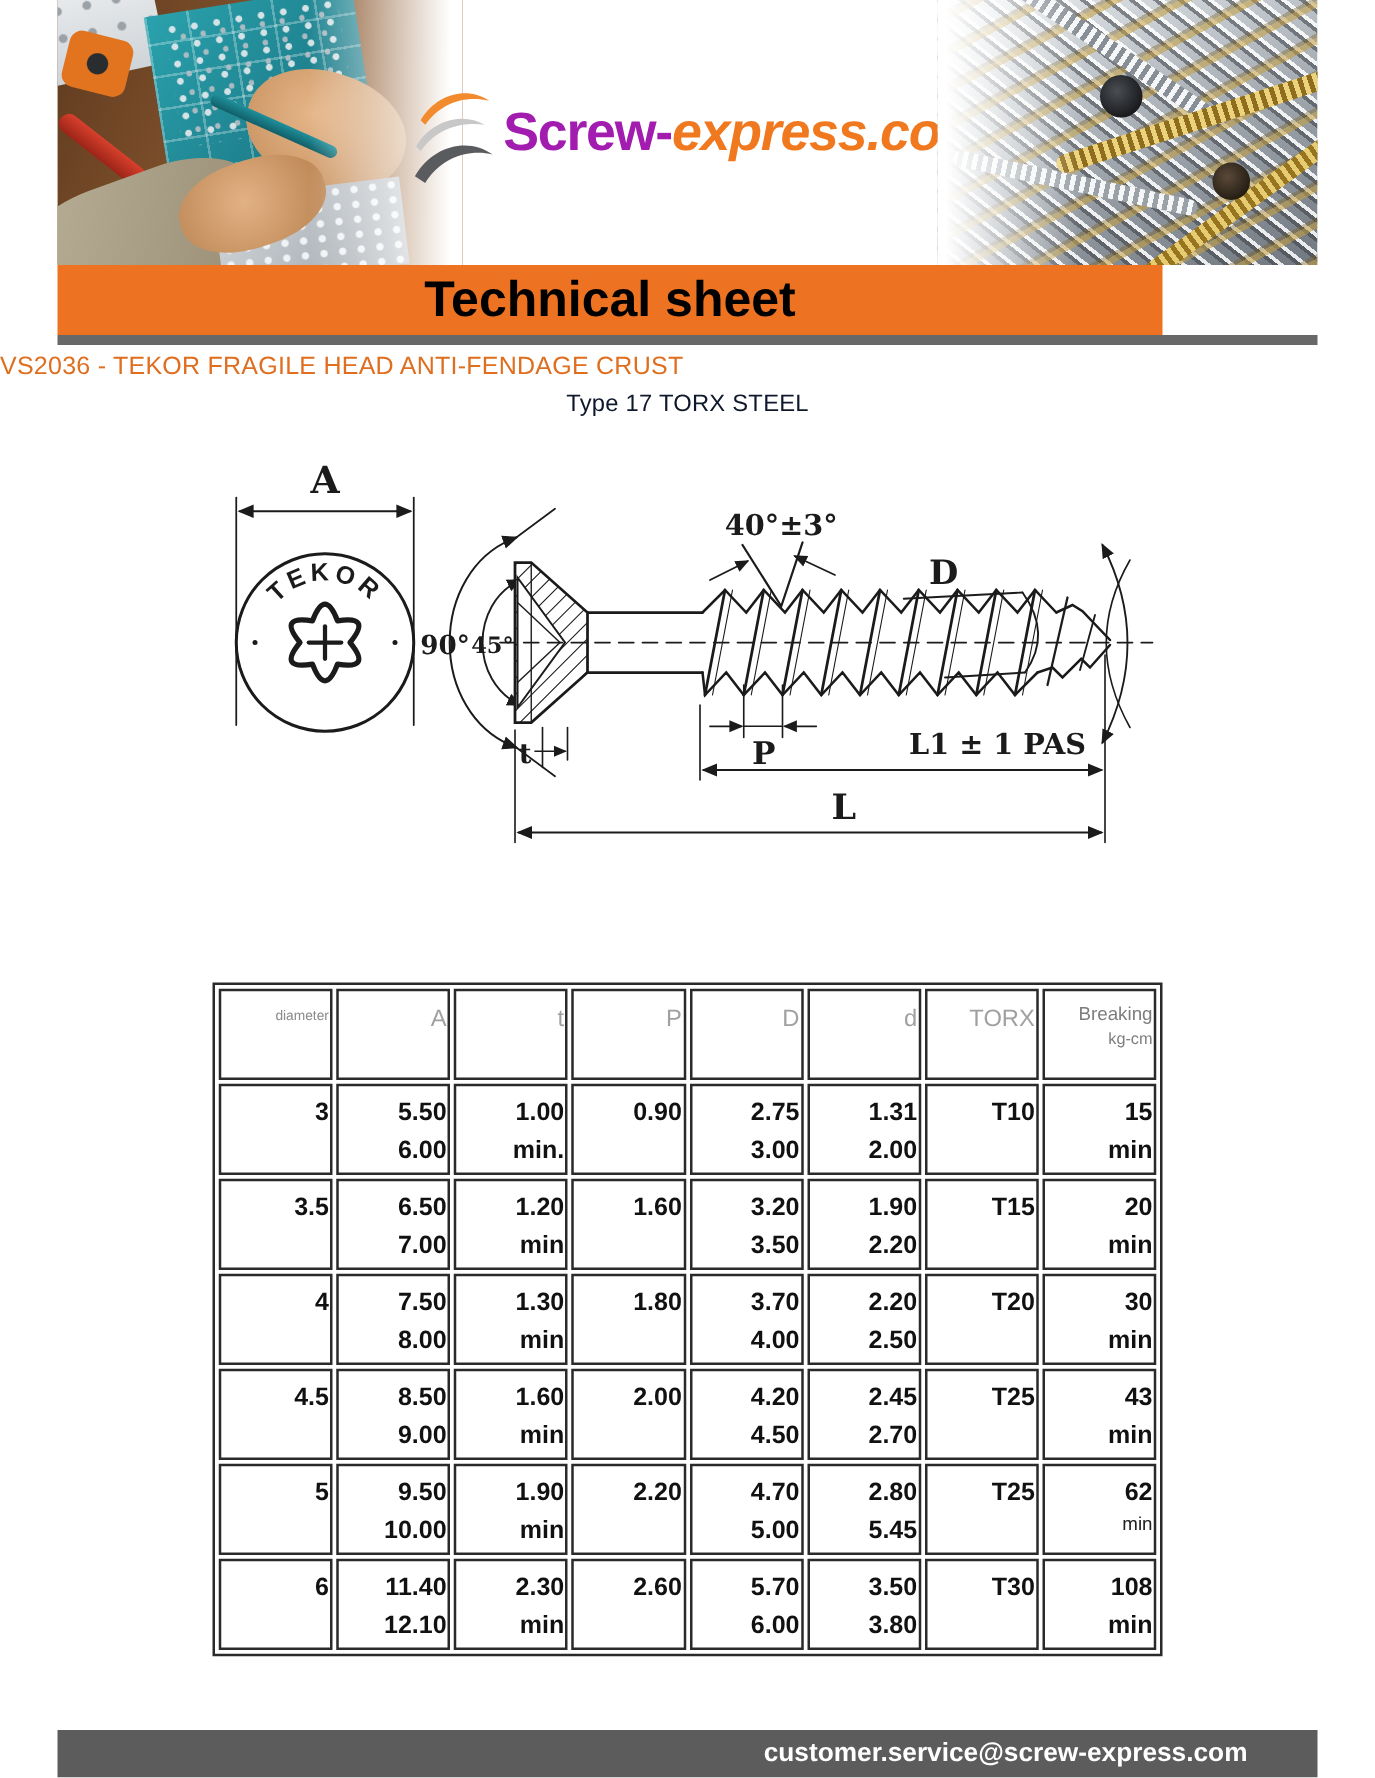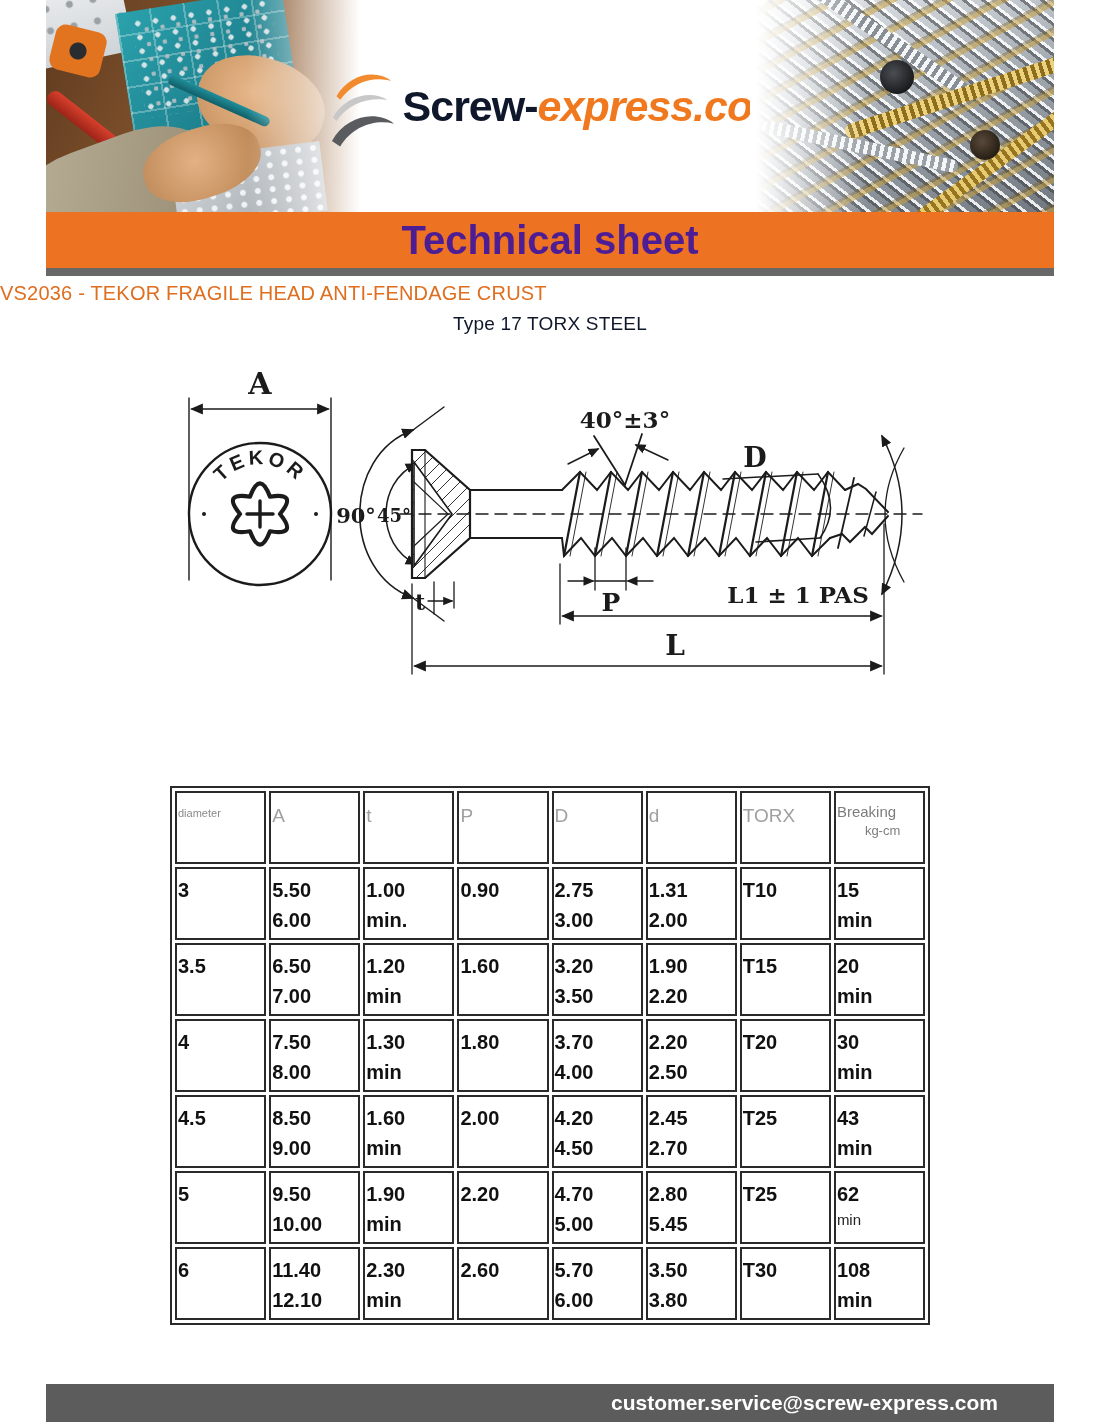--- a/index.html
+++ b/index.html
@@ -59,40 +59,40 @@
     background:repeating-linear-gradient(90deg,#e7cb70 0 4px,#97741f 4px 8px);}
   .pr-head1{position:absolute;left:130px;top:60px;width:34px;height:34px;border-radius:50%;
     background:radial-gradient(circle at 40% 38%,#4a4e53,#17181a 75%);}
   .pr-head2{position:absolute;left:220px;top:130px;width:30px;height:30px;border-radius:50%;
     background:radial-gradient(circle at 40% 38%,#5a493a,#241c12 75%);}
   .photo-right .fade{position:absolute;inset:0;background:linear-gradient(to right, #ffffff 2%, rgba(255,255,255,0) 38%);}
 
   .logo{position:absolute;left:324px;top:0;width:380px;height:212px;display:flex;align-items:center;justify-content:center;}
   .logo-icon{width:64px;height:82px;margin-right:8px;margin-top:6px;flex:0 0 auto;}
   .logo-text{font-size:43px;font-weight:700;letter-spacing:-1px;white-space:nowrap;}
-  .logo-dark{color:#0f172a;}
+  .logo-dark{color:#a21caf;}
   .logo-orange{color:#f0791f;font-style:italic;}
 
   
-  .banner{position:absolute;left:46px;top:212px;width:1008px;height:56px;background:#ed7322;
-    color:#4c1d95;text-align:center;line-height:56px;font-size:40px;font-weight:700;letter-spacing:0px;}
+  .banner{position:absolute;left:46px;top:212px;width:884px;height:56px;background:#ed7322;
+    color:#000000;text-align:center;line-height:56px;font-size:40px;font-weight:700;letter-spacing:0px;}
   .gray-strip{position:absolute;left:46px;top:268px;width:1008px;height:8px;background:#686868;}
   .title1{position:absolute;left:0;top:282px;width:1100px;text-align:left;color:#df6e1f;font-size:20px;letter-spacing:.2px;}
   .title2{position:absolute;left:0;top:313px;width:1100px;text-align:center;color:#0f172a;font-size:19px;letter-spacing:.2px;}
 
   
   .drawing{position:absolute;left:170px;top:352px;width:760px;height:352px;}
   .drawing svg{display:block;}
   .dimlabel{font-family:"DejaVu Serif", serif;font-weight:bold;fill:#1b1b1b;}
   .tekor-text{font-family:"Liberation Sans", sans-serif;font-weight:700;fill:#1b1b1b;letter-spacing:3.5px;font-size:20px;}
 
   
   .spec-table{position:absolute;left:170px;top:786px;width:760px;border-collapse:separate;border-spacing:3px;
     table-layout:fixed;background:#ffffff;border:2px solid #2a2a2a;}
-  .spec-table th,.spec-table td{border:2px solid #2a2a2a;text-align:left;vertical-align:top;background:#ffffff;}
+  .spec-table th,.spec-table td{border:2px solid #2a2a2a;text-align:right;vertical-align:top;background:#ffffff;}
   .spec-table th{height:54px;padding-top:12px;font-weight:normal;color:#a0a0a0;font-size:19px;}
   .spec-table th.col-diameter{font-size:11px;color:#8a8a8a;padding-top:14px;}
   .spec-table th .sub{font-size:13px;color:#7d7d7d;margin-top:3px;padding-left:28px;}
   .spec-table th.col-breaking{font-size:15px;color:#7d7d7d;padding-top:10px;}
   .spec-table td{height:62px;padding-top:6px;font-weight:bold;font-size:20px;color:#111;line-height:1.5;}
   .spec-table td div.cell-small{font-size:15px;font-weight:normal;color:#222;}
 
   
   .footer{position:absolute;left:46px;top:1384px;width:1008px;height:38px;background:#5c5c5c;
     color:#ffffff;font-size:21px;font-weight:700;line-height:38px;text-align:right;box-sizing:border-box;padding-right:56px;}

